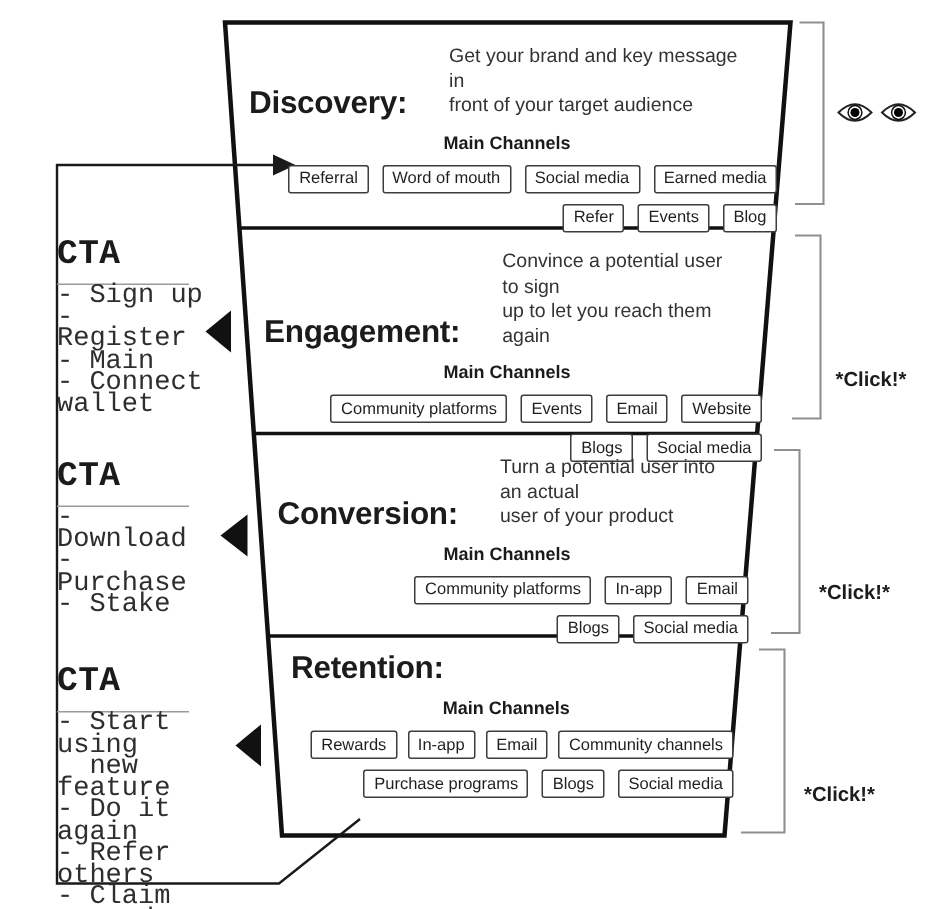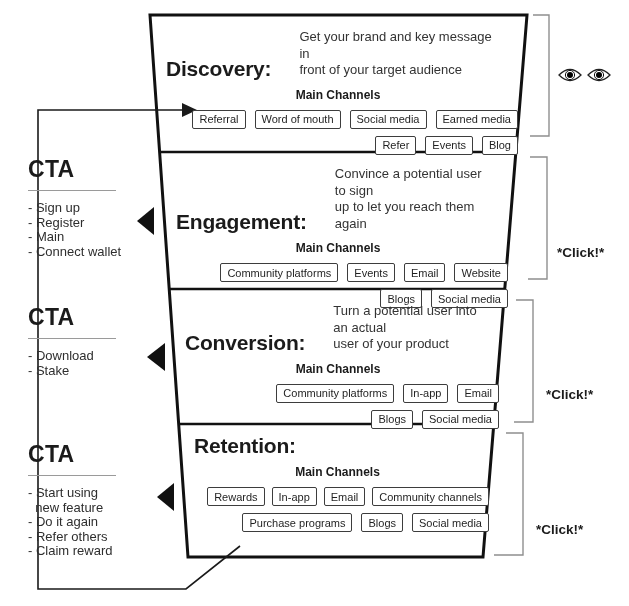--- a/index.html
+++ b/index.html
@@ -12,24 +12,24 @@
   .sec-head { display:flex; align-items:flex-end; text-align:left; gap:12px; padding:13px 4px 0 8px; }
   .sec-title { margin:0; font-size:21px; font-weight:600; line-height:1.0; color:#1b1b1b; letter-spacing:-0.2px; white-space:nowrap; }
   .sec-desc { margin:1px 16px 0; font-size:13px; line-height:1.27; color:#333; white-space:pre-line; }
   .mc { margin-top:9px; font-size:12px; font-weight:bold; color:#1b1b1b;text-align:center; }
   .chips { display:flex; justify-content:flex-end; gap:9px; margin-top:8px; }
   .chips.second { margin-top:7px; }
   .chip { display:inline-block; border:1.5px solid #3d3d3d; border-radius:2px; background:#fff;
           padding:2.5px 6px; font-size:11px; color:#1f1f1f; white-space:nowrap; }
 
   
-  .cta { position:absolute; left:28px; width:106px; }
+  .cta { position:absolute; left:38px; width:106px;font-family:Liberation Mono, monospace; }
   .cta h3 { margin:0; font-size:23px; font-weight:600; color:#1b1b1b; letter-spacing:0.3px; }
   .cta .rule { border:0; border-top:1.2px solid #9a9a9a; margin:7px 0 0; width:88px; }
-  .cta ul { list-style:none; margin:10px 0 0; padding:0; font-size:13px; line-height:14.5px; color:#2e2e2e; }
+  .cta ul { list-style:none; margin:0 0 0; padding:0; font-size:18px; line-height:14.5px; color:#2e2e2e; }
   .cta li { margin:0; white-space:pre-wrap; }
 
   
   .click-label { position:absolute; font-size:13.5px; font-weight:bold; color:#1c1c1c;margin-top:32px; }
 </style>
 </head>
 <body>
 
 <div class="stage">
 
@@ -149,20 +149,21 @@
       <li>- Main</li>
       <li>- Connect wallet</li>
     </ul>
   </aside>
 
   <aside class="cta" style="top:304px;">
     <h3>CTA</h3>
     <div class="rule"></div>
     <ul>
       <li>- Download</li>
+      <li>- Purchase</li>
       <li>- Stake</li>
     </ul>
   </aside>
 
   <aside class="cta" style="top:441px;">
     <h3>CTA</h3>
     <div class="rule"></div>
     <ul>
       <li>- Start using
   new feature</li>

